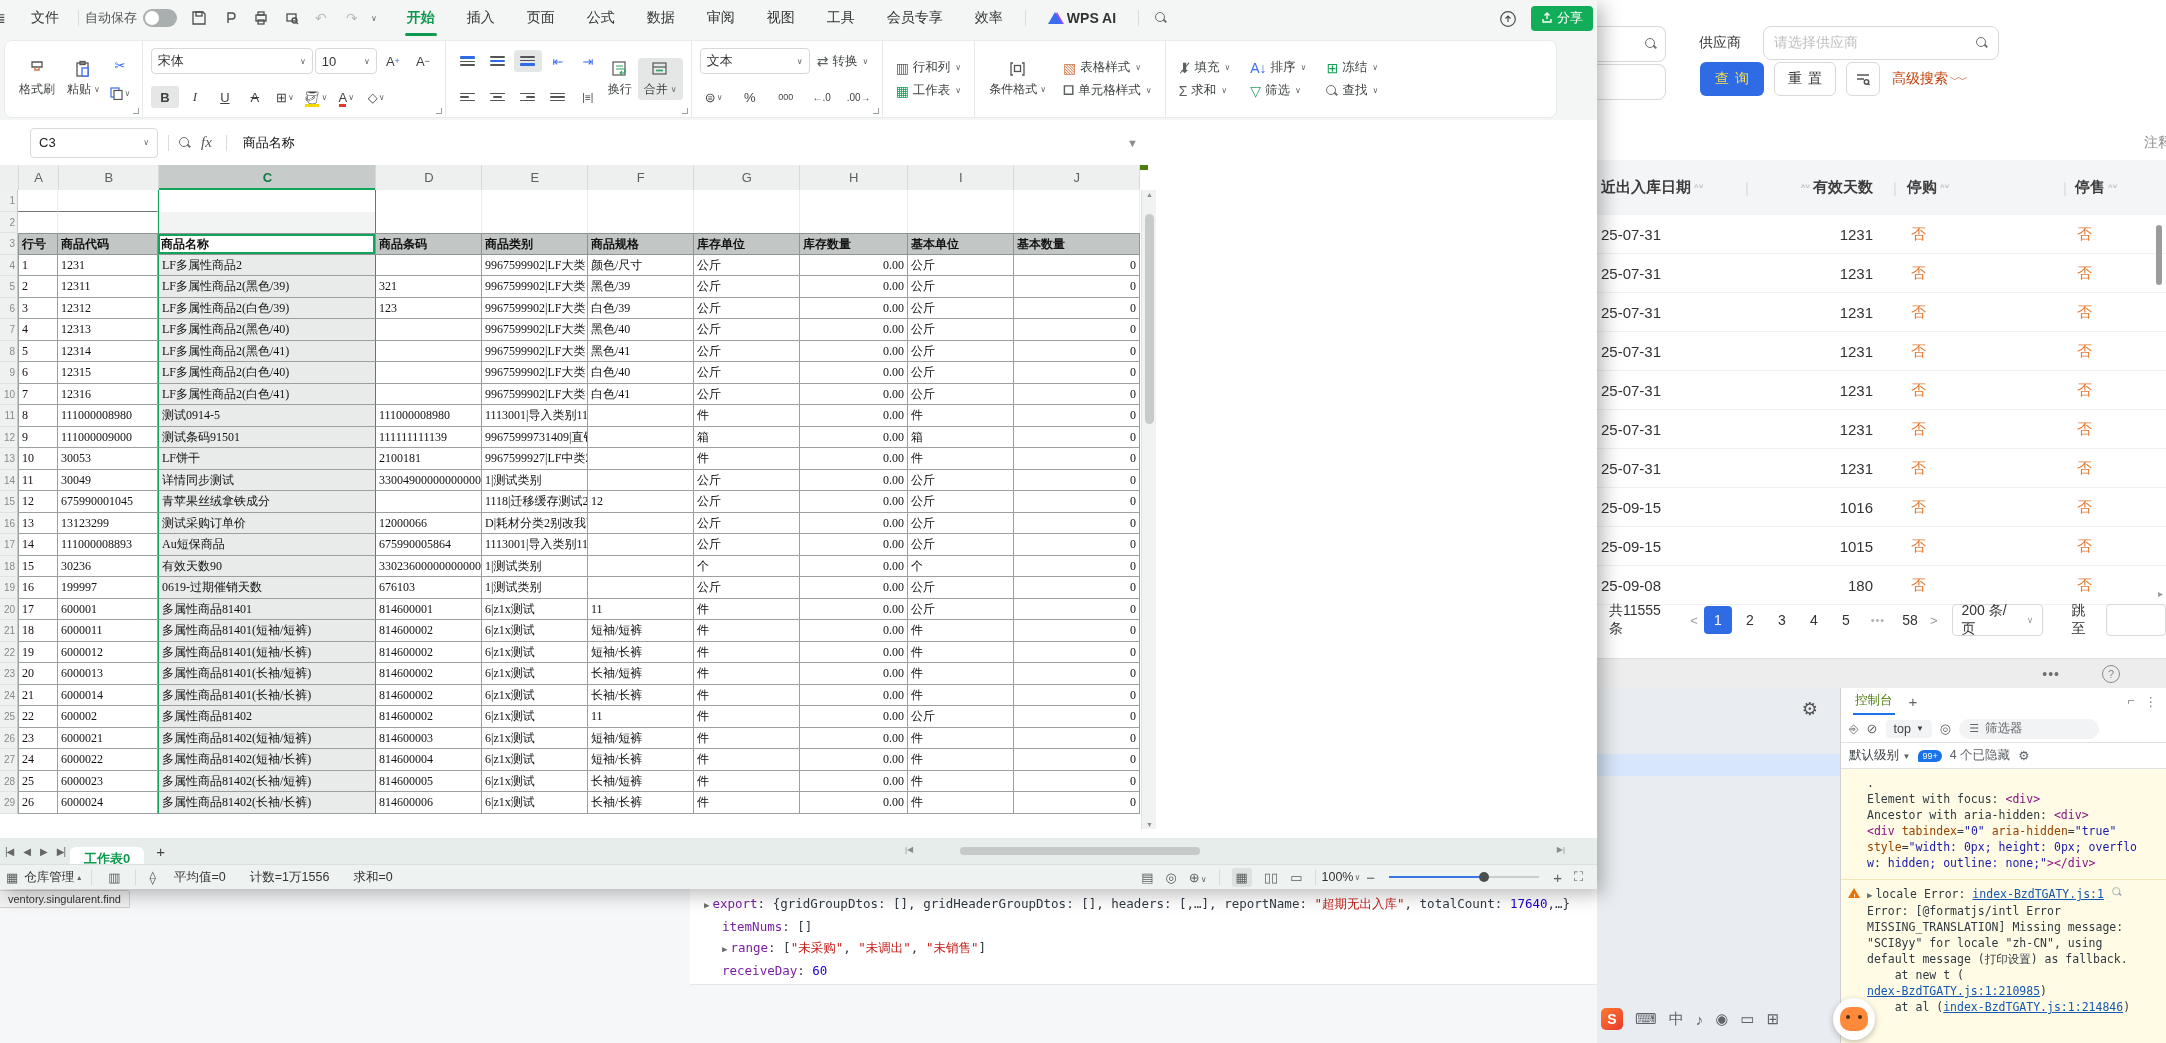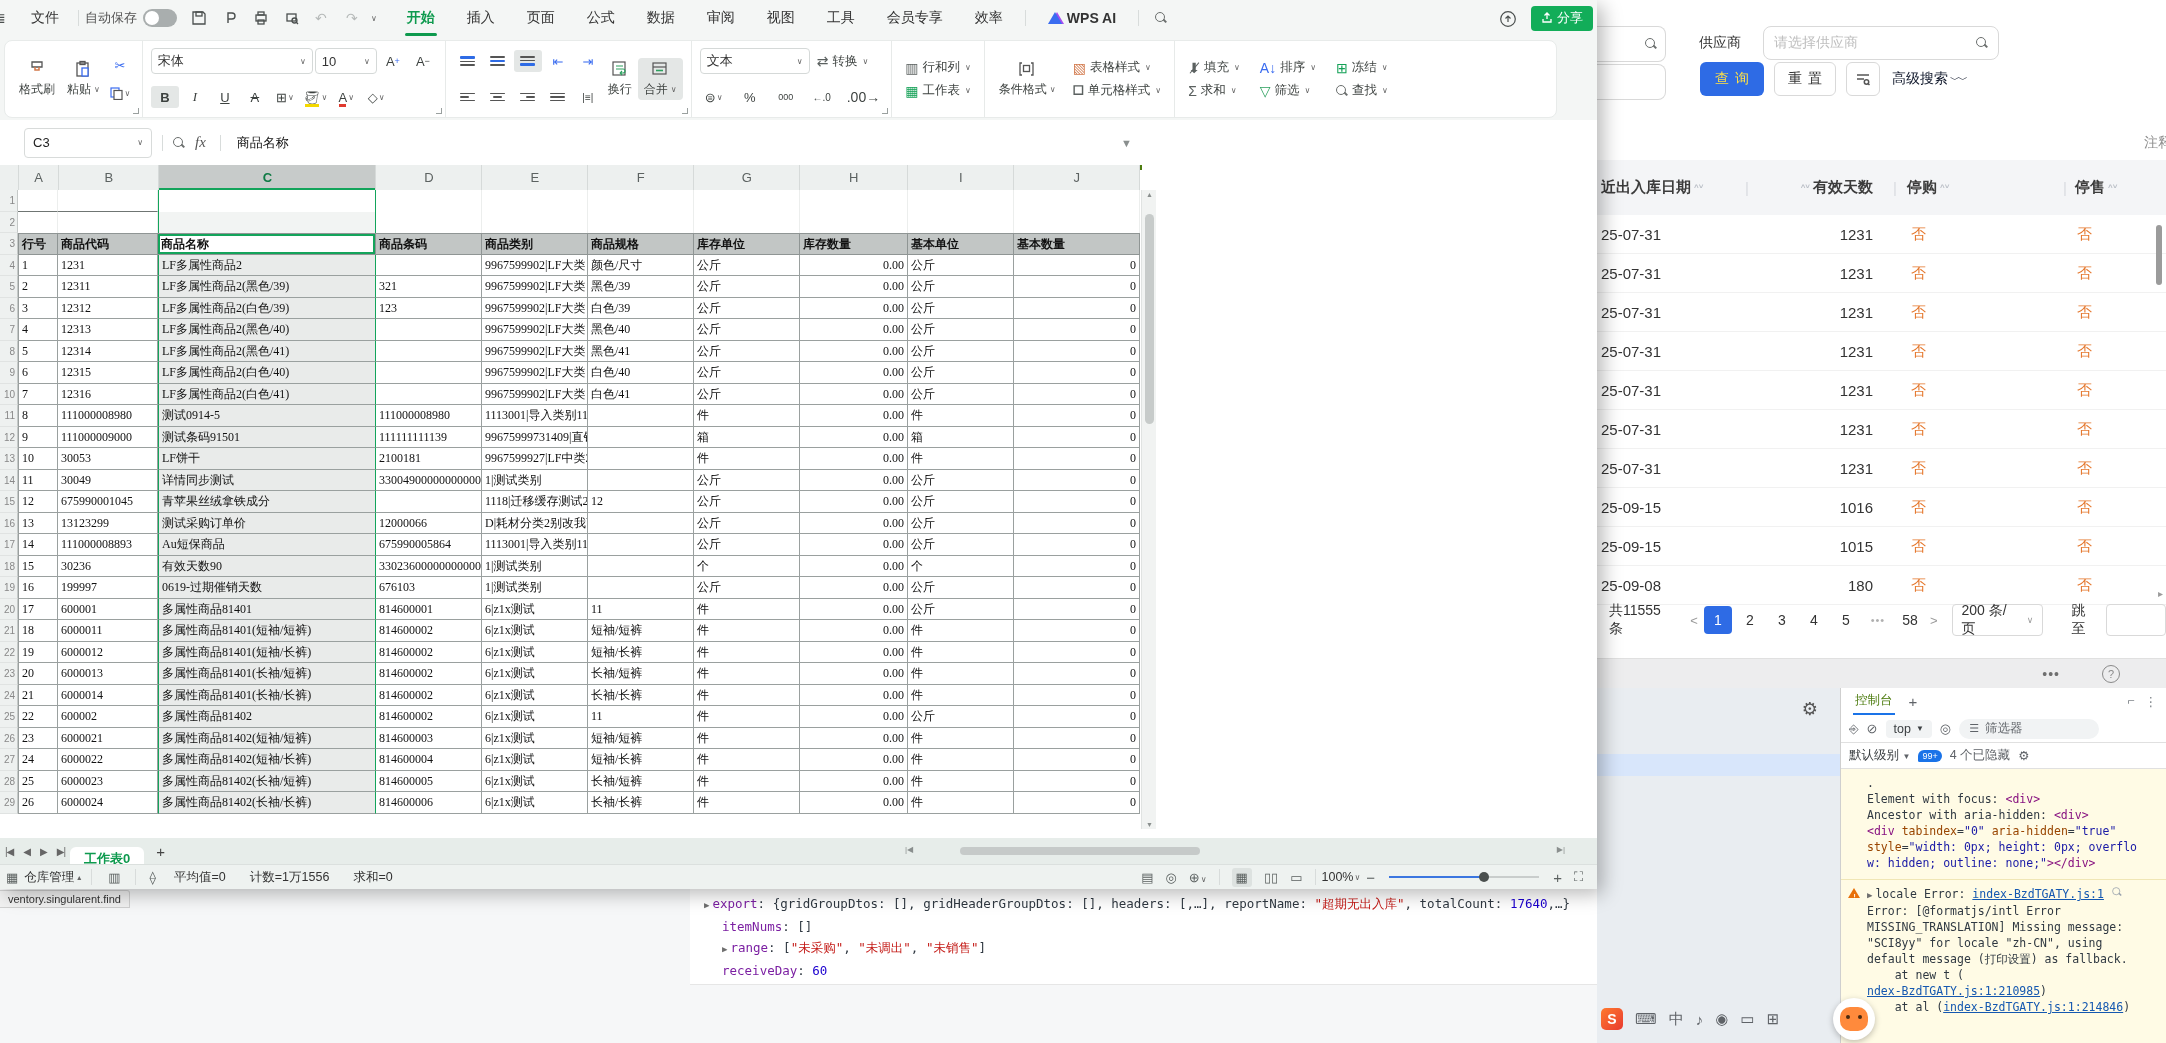--- a/index.html
+++ b/index.html
@@ -49,21 +49,21 @@
   .bars i{height:1.5px;background:#555;border-radius:1px;}
   .bars.l i:nth-child(2){width:60%;} .bars.c i:nth-child(2){width:60%;margin:0 auto;}
   .bars.r i:nth-child(2){width:60%;margin-left:auto;}
   .bars.t i:first-child{background:#2e6be5;height:2.5px;}
   .bars.m i:nth-child(2){background:#2e6be5;height:2.5px;}
   .bars.b i:last-child{background:#2e6be5;height:2.5px;}
   .lblbtn{display:flex;align-items:center;font-size:12.5px;color:#3c413f;gap:4px;padding:0 5px;white-space:nowrap;}
   .lico{font-size:14px;color:#5b6160;}
   .lico.green{color:#12a055;}
   
-  #fxbar{left:2px;top:120px;width:1140px;height:45px;background:#fff;border-bottom:5px solid #4d7c0f;display:flex;align-items:center;}
+  #fxbar{left:8px;top:120px;width:1140px;height:45px;background:#fff;border-bottom:5px solid #4d7c0f;display:flex;align-items:center;}
   #namebox{width:110px;height:28px;border:1px solid #d8dbda;border-radius:4px;margin-left:22px;display:flex;align-items:center;justify-content:space-between;padding:0 8px;font-size:13px;color:#222;}
   #fxbar .fx{font-style:italic;font-family:"Liberation Serif",serif;font-size:15px;color:#555;margin:0 10px;}
   #fxval{font-size:13px;color:#111;margin-left:12px;font-family:"Liberation Serif",serif;}
   #fxbar .edge-ico{margin-left:auto;margin-right:10px;color:#8a8f8e;font-size:11px;}
   
   #colhead{left:0;top:165px;width:1140px;height:25px;display:flex;background:#edf0ef;border-bottom:1px solid #cfd3d2;font-size:13px;color:#5c6261;}
   #colhead .ch{border-right:1px solid #d6dad9;display:flex;align-items:center;justify-content:center;}
   #colhead .ch.sel{background:#c7cbca;color:#0e7a44;font-weight:bold;box-shadow:inset 0 -2px 0 #13a45b;}
   
   #sheet{left:0;top:190px;width:1140px;height:639px;display:grid;grid-template-columns:18px 40px 100px 218px 106px 106px 106px 106px 108px 106px 126px;grid-auto-rows:21.5px;font-family:"Liberation Serif",serif;font-size:12px;color:#111;background:#fff;}
@@ -99,21 +99,21 @@
   #zoomslider .fill{position:absolute;left:0;top:0;height:2px;width:62%;background:#3b76e0;}
   #zoomslider .knob{position:absolute;left:60%;top:-4px;width:10px;height:10px;border-radius:50%;background:#4a4f4e;}
   
   #webapp{left:1597px;top:0;width:569px;height:1043px;background:#fff;font-size:14px;color:#333;}
   .cutinput{position:absolute;left:0;width:60px;height:34px;border:1px solid #d9d9d9;border-left:none;border-radius:0 8px 8px 0;display:flex;align-items:center;justify-content:flex-end;padding-right:8px;background:#fff;}
   #supplier-label{position:absolute;left:102px;top:34px;font-size:14px;color:#333;}
   #supplier-input{position:absolute;left:166px;top:26px;width:236px;height:34px;border:1px solid #d9d9d9;border-radius:8px;display:flex;align-items:center;justify-content:space-between;padding:0 10px;color:#bfbfbf;box-sizing:border-box;}
   #btn-query{position:absolute;left:103px;top:62px;width:64px;height:34px;background:#2e6be5;color:#fde047;border-radius:6px;display:flex;align-items:center;justify-content:center;letter-spacing:6px;padding-left:6px;box-sizing:border-box;}
   #btn-reset{position:absolute;left:177px;top:62px;width:62px;height:34px;background:#fff;border:1px solid #d9d9d9;color:#333;border-radius:6px;display:flex;align-items:center;justify-content:center;letter-spacing:6px;padding-left:6px;box-sizing:border-box;}
   #btn-filtericon{position:absolute;left:249px;top:62px;width:34px;height:34px;border:1px solid #d9d9d9;border-radius:6px;display:flex;align-items:center;justify-content:center;box-sizing:border-box;}
-  #adv-link{position:absolute;left:295px;top:70px;color:#0f172a;font-size:14px;display:flex;align-items:center;gap:2px;}
+  #adv-link{position:absolute;left:295px;top:70px;color:#c2410c;font-size:14px;display:flex;align-items:center;gap:2px;}
   #adv-link .dbl{font-size:10px;letter-spacing:-2px;transform:translateY(1px);}
   #note-label{position:absolute;right:0px;top:134px;width:22px;overflow:hidden;color:#8c8c8c;font-size:14px;white-space:nowrap;}
   
   #wtable-head{position:absolute;left:0;top:160px;width:569px;height:55px;background:#f4f5f7;display:grid;grid-template-columns:150px 130px 190px 99px;align-items:center;font-weight:bold;color:#3c3c3c;font-size:15px;}
   #wtable-head .hc{display:flex;align-items:center;gap:3px;padding-left:4px;position:relative;}
   #wtable-head .hc.r{justify-content:flex-end;padding-right:4px;}
   #wtable-head .hc .pipe{position:absolute;left:-2px;color:#d8dbe0;font-weight:normal;}
   #wtable-rows{position:absolute;left:0;top:215px;width:569px;}
   .wrow{display:grid;grid-template-columns:150px 130px 190px 99px;height:38px;align-items:center;border-bottom:1px solid #f1f1f1;font-size:15px;color:#333;}
   .wrow .c-date{padding-left:4px;}
@@ -623,21 +623,21 @@
                   <span class="lico">⇄</span>
                   <span>转换</span>
                   <span class="carr">∨</span>
                 </span>
             </div>
             <div class="trow" style="gap:8px;">
               <span class="sbtn">⊜<span class="carr">∨</span></span>
               <span class="sbtn">%</span>
               <span class="sbtn" style="font-size:9px;">000</span>
               <span class="sbtn" style="font-size:10px;">←.0</span>
-              <span class="sbtn" style="font-size:14px;">.00→</span>
+              <span class="sbtn" style="font-size:10px;">.00→</span>
             </div>
           </div>
         </div>
 
         <div class="tgroup nc">
           <div class="tcol">
             <span class="lblbtn">
                 <span class="lico">▥</span>
                 <span>行和列</span>
                 <span class="carr">∨</span>

